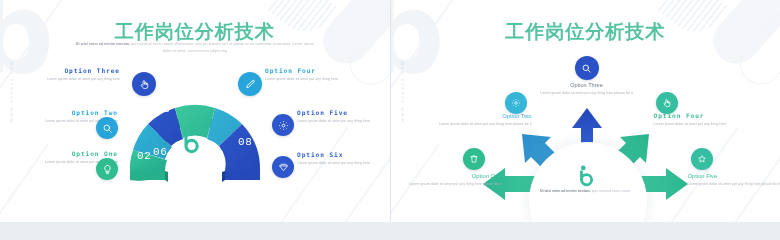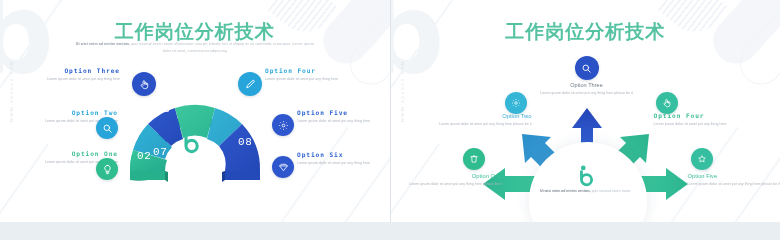--- a/index.html
+++ b/index.html
@@ -196,21 +196,21 @@
           <path d="M95 32 A65 65 0 0 1 122 48 L99 70 A30 30 0 0 0 87 63 Z" fill="url(#s5)"></path>
 
           <path d="M122 48 A65 65 0 0 1 140 95 L105 95 A30 30 0 0 0 99 70 Z" fill="url(#s6)"></path>
 
           <path d="M10 95 L45 95 L45 104 L10 104 Z" fill="#27b08c"></path>
           <path d="M105 95 L140 95 L140 104 L105 104 Z" fill="#2449b8"></path>
           <path d="M45 95 L45 104 L48 106 L48 96 Z" fill="#1d8f72"></path>
           <path d="M105 95 L105 104 L102 106 L102 96 Z" fill="#1b3d96"></path>
         </svg>
 
-        <div class="dnum" style="left:33px;top:70px;">07</div>
+        <div class="dnum" style="left:33px;top:70px;">06</div>
         <div class="dnum" style="left:17px;top:64px;margin-top:10px;">02</div>
         <div class="dnum" style="left:36px;top:27px;">03</div>
         <div class="dnum" style="left:68px;top:18px;">04</div>
         <div class="dnum" style="left:108px;top:28px;">05</div>
         <div class="dnum" style="left:118px;top:60px;">08</div>
       </div>
 
       <div class="logo-c">
         <svg width="22" height="26" viewBox="0 0 22 26">
           <circle cx="8" cy="3" r="2.6" fill="#35bfa0"></circle>

